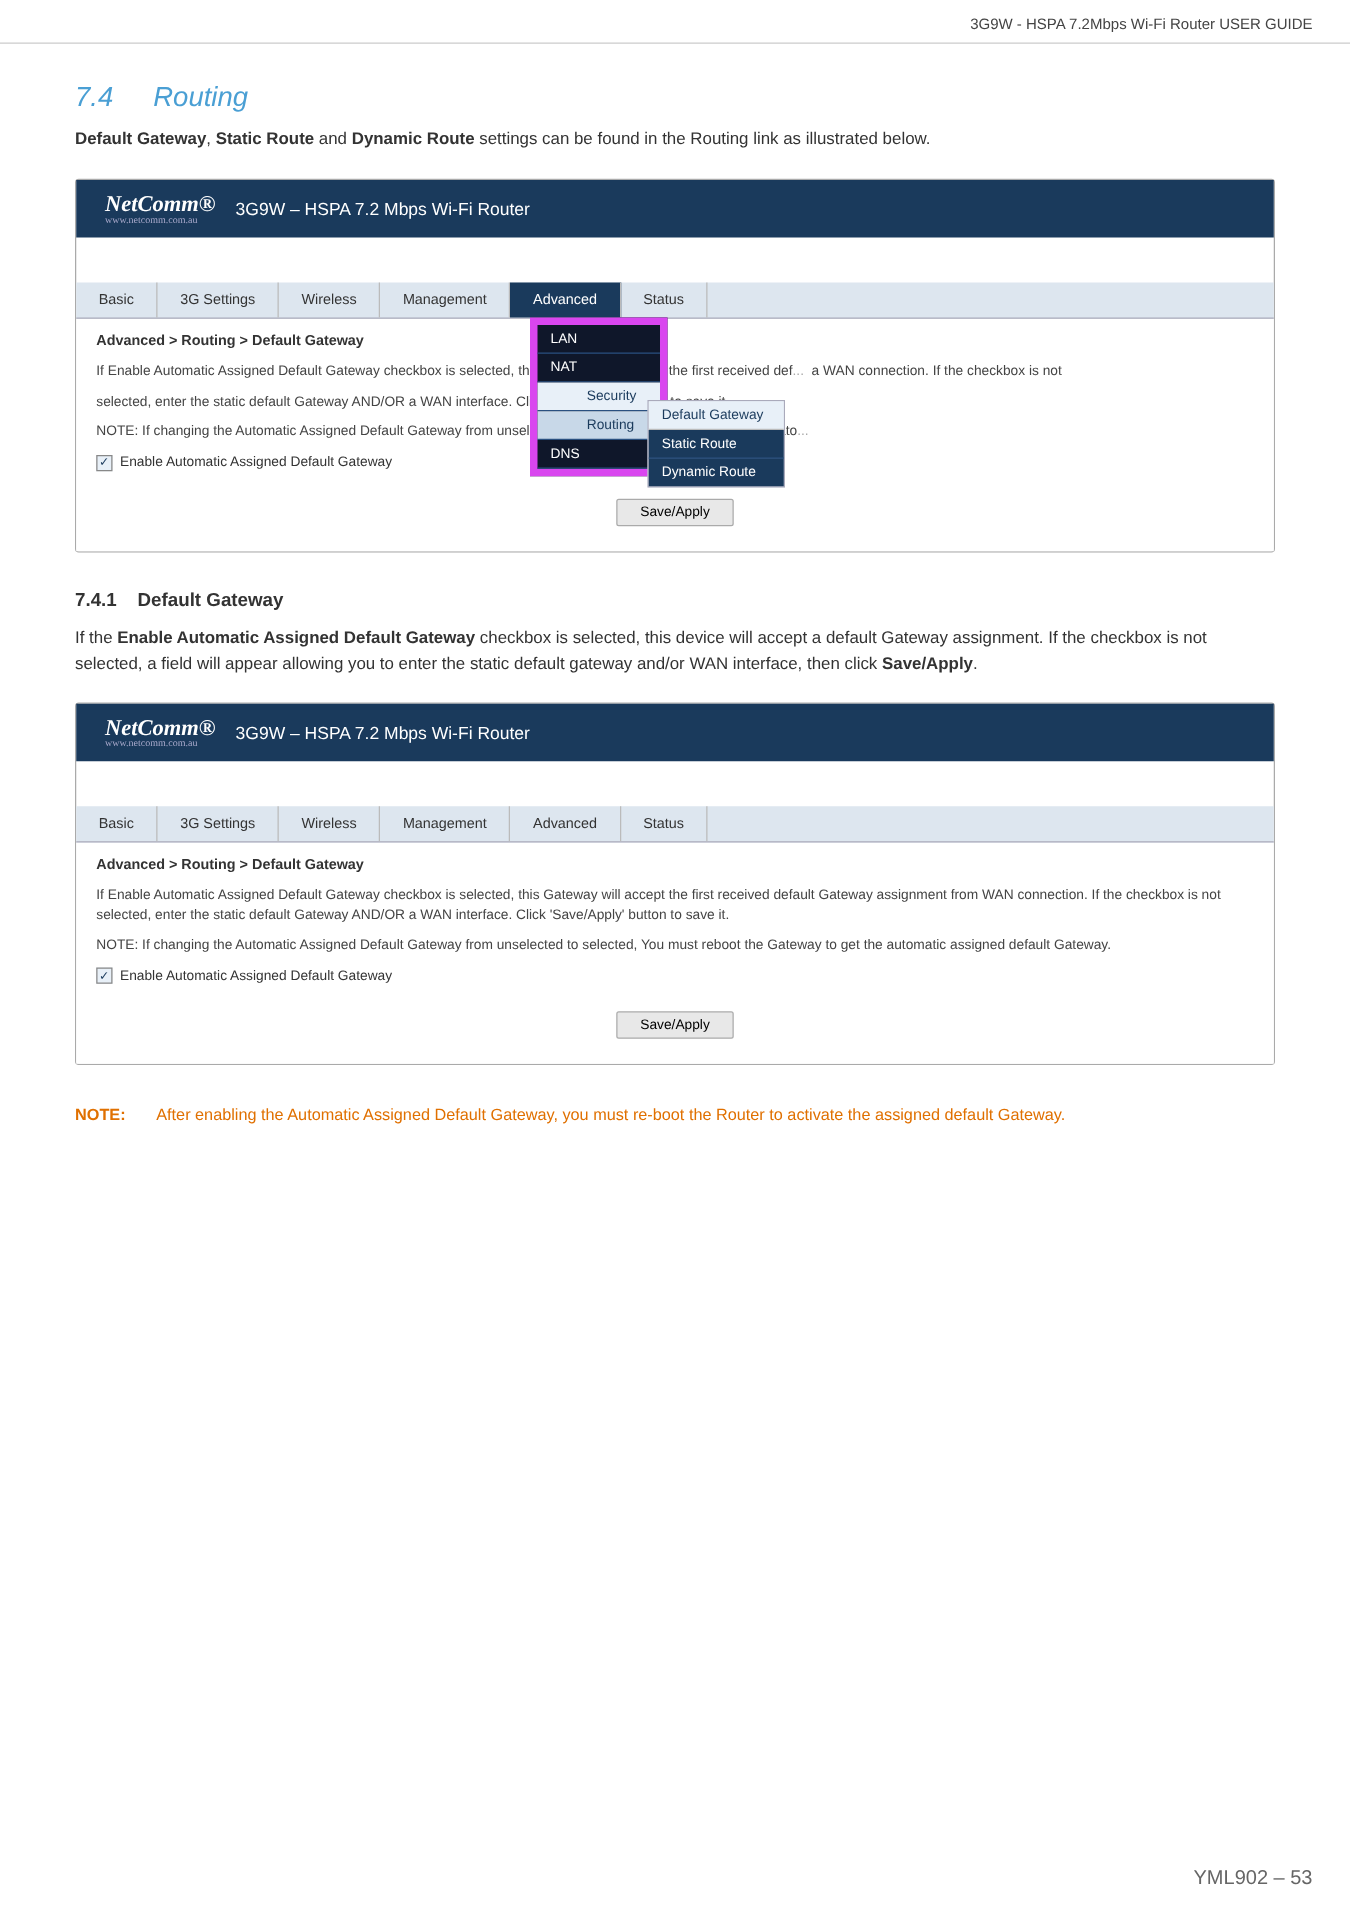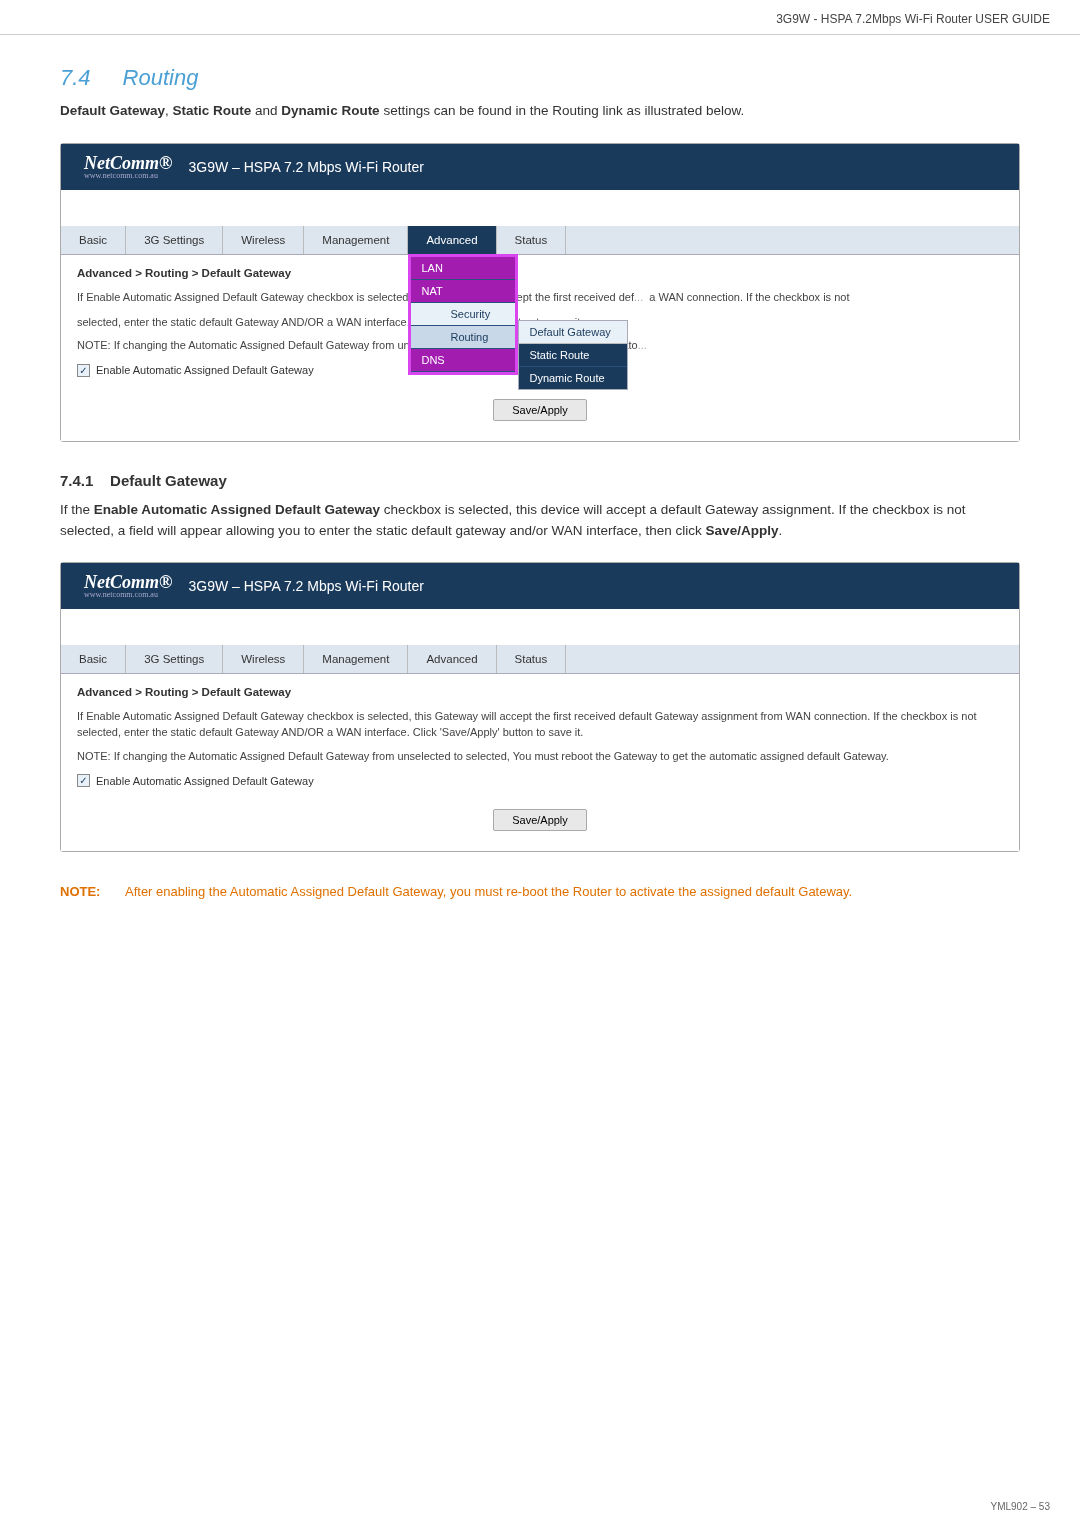--- a/index.html
+++ b/index.html
@@ -98,26 +98,26 @@
       white-space: nowrap;
       position: relative;
     }
     .nav-item.active {
       background: #1a3a5c;
       color: white;
     }
     .dropdown-menu {
       position: absolute;
       top: 100%;
-      left: 0;
-      background: #a21caf;
+      left: 16px;
+      background: #0f172a;
       color: white;
       z-index: 10;
       min-width: 110px;
-      border: 3px solid #d946ef;
+      border: 6px solid #d946ef;
     }
     .dropdown-item {
       padding: 5px 10px;
       font-size: 11px;
       color: white;
       white-space: nowrap;
       border-bottom: 1px solid #2a5080;
       cursor: pointer;
     }
     .dropdown-item.sub-active {
@@ -199,21 +199,21 @@
       gap: 10px;
     }
     .note-label {
       font-weight: bold;
       min-width: 55px;
     }
     .page-footer {
       position: absolute;
       bottom: 20px;
       right: 30px;
-      font-size: 10px;
+      font-size: 16px;
       color: #666;
       text-align: right;
     }
   </style>
 </head>
 <body>
 
 <div class="page-header">
   <span>3G9W - HSPA 7.2Mbps Wi-Fi Router USER GUIDE</span>
 </div>

